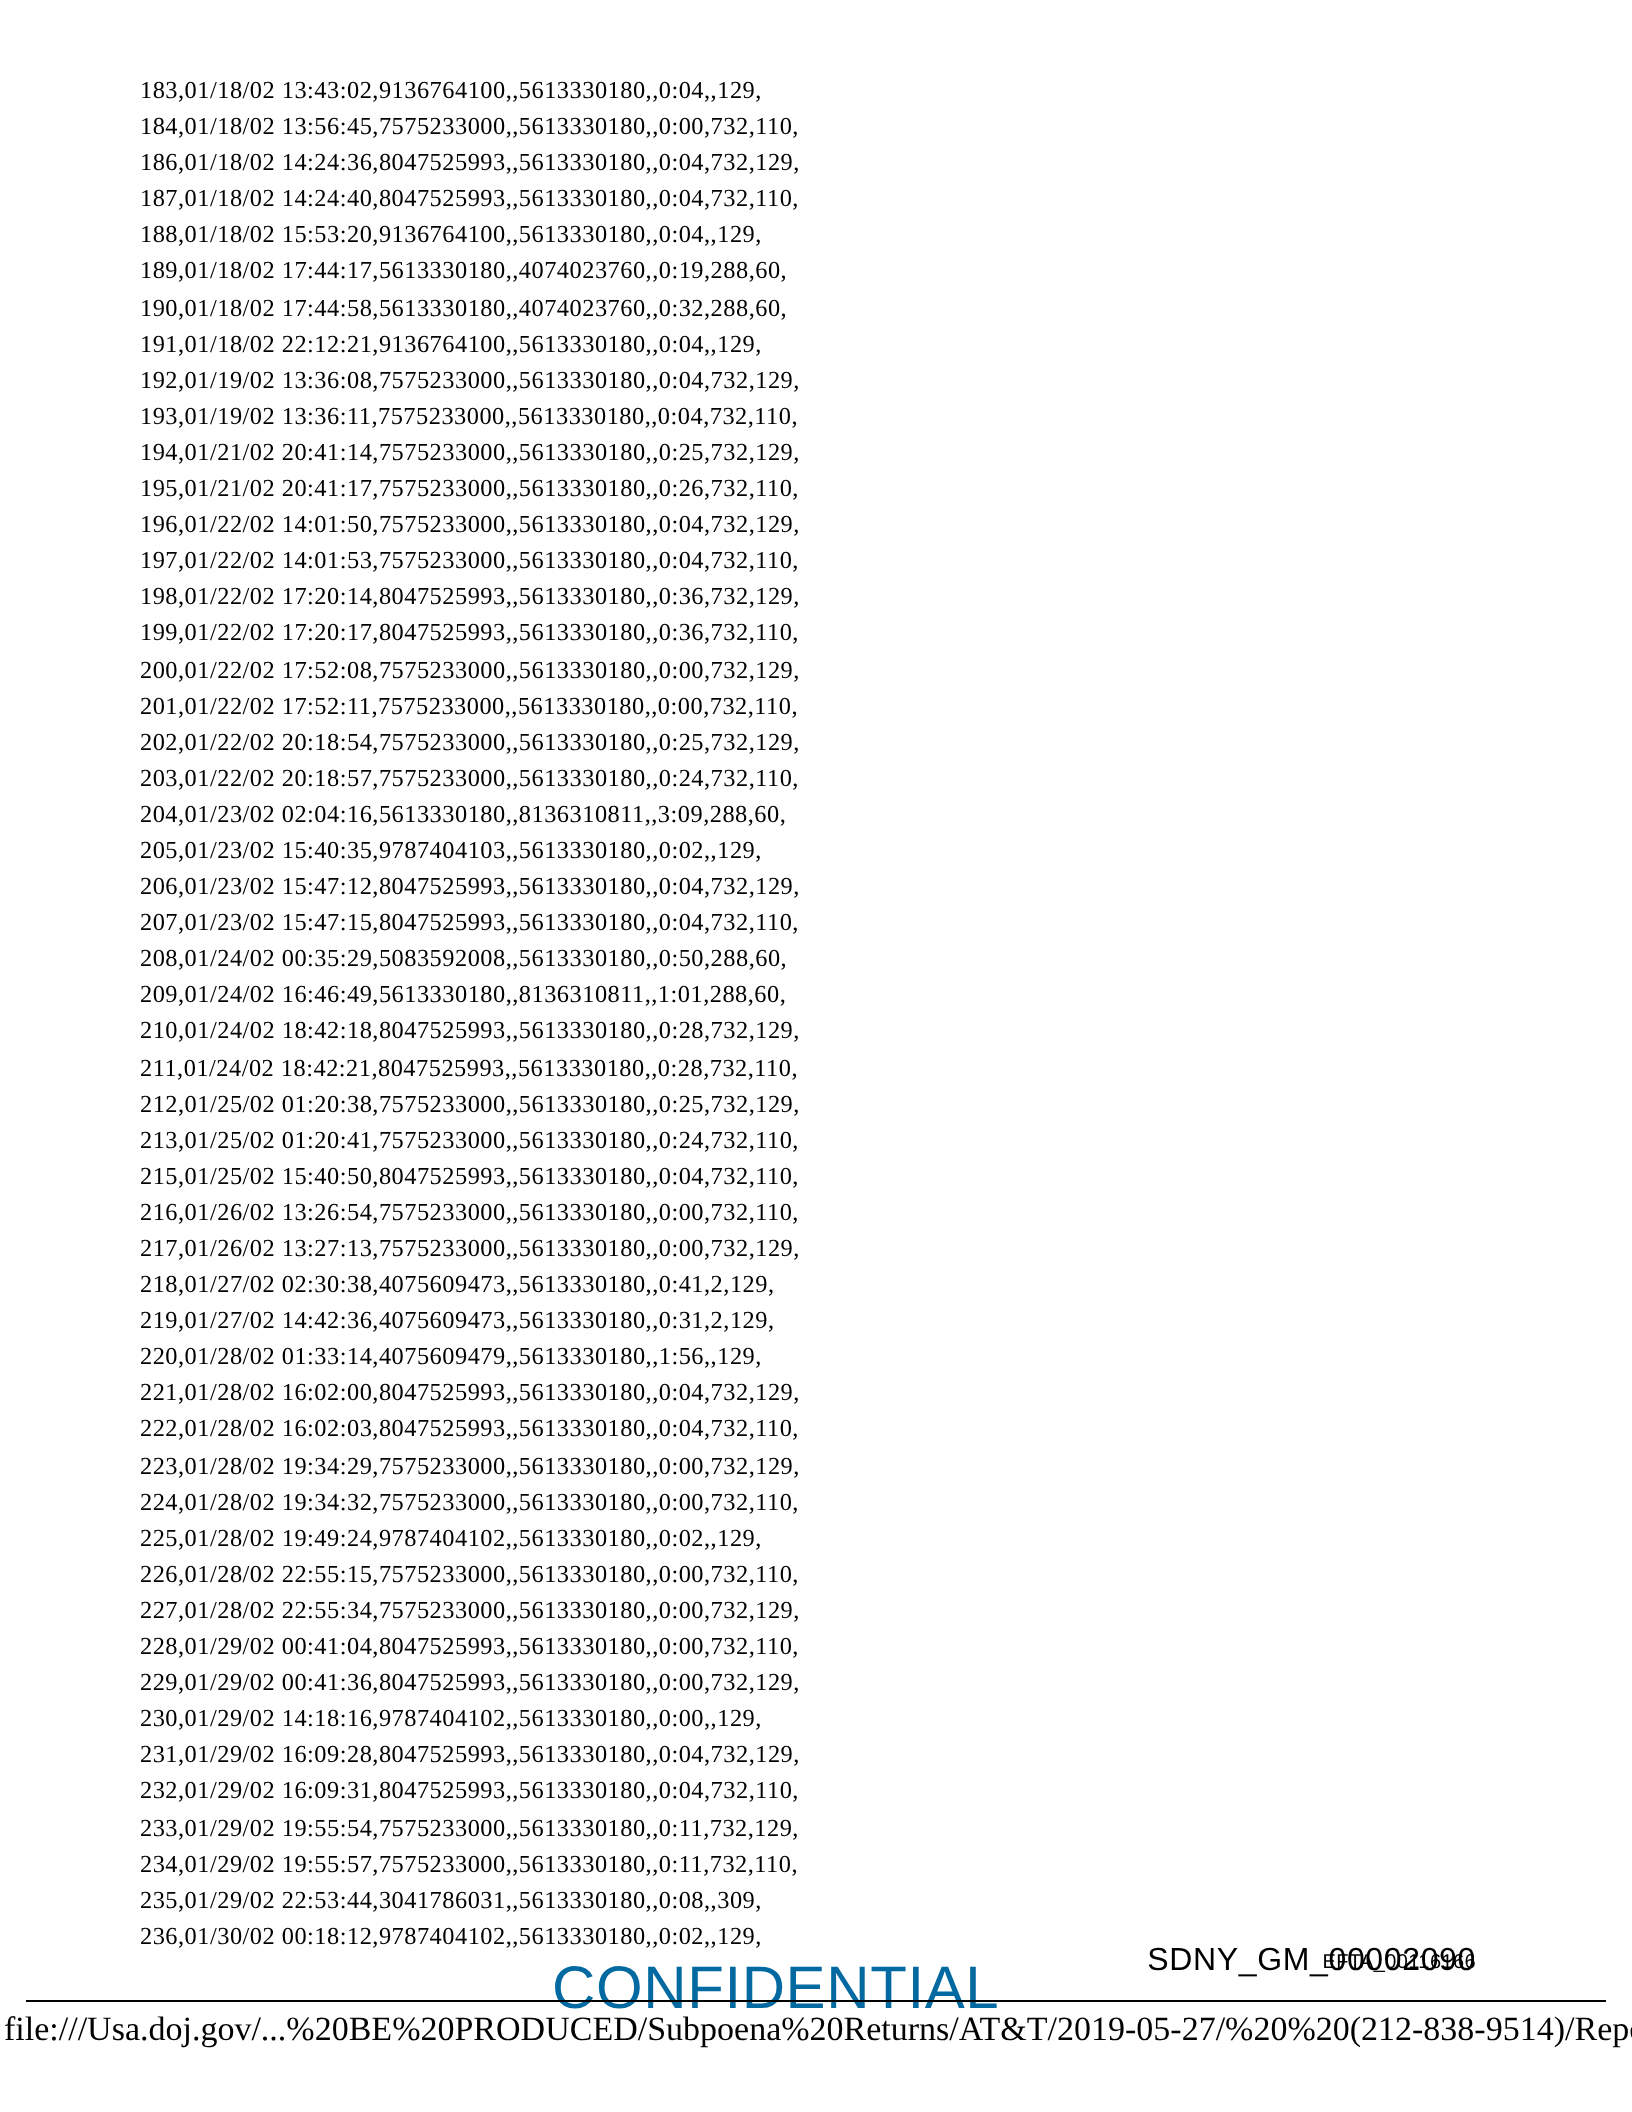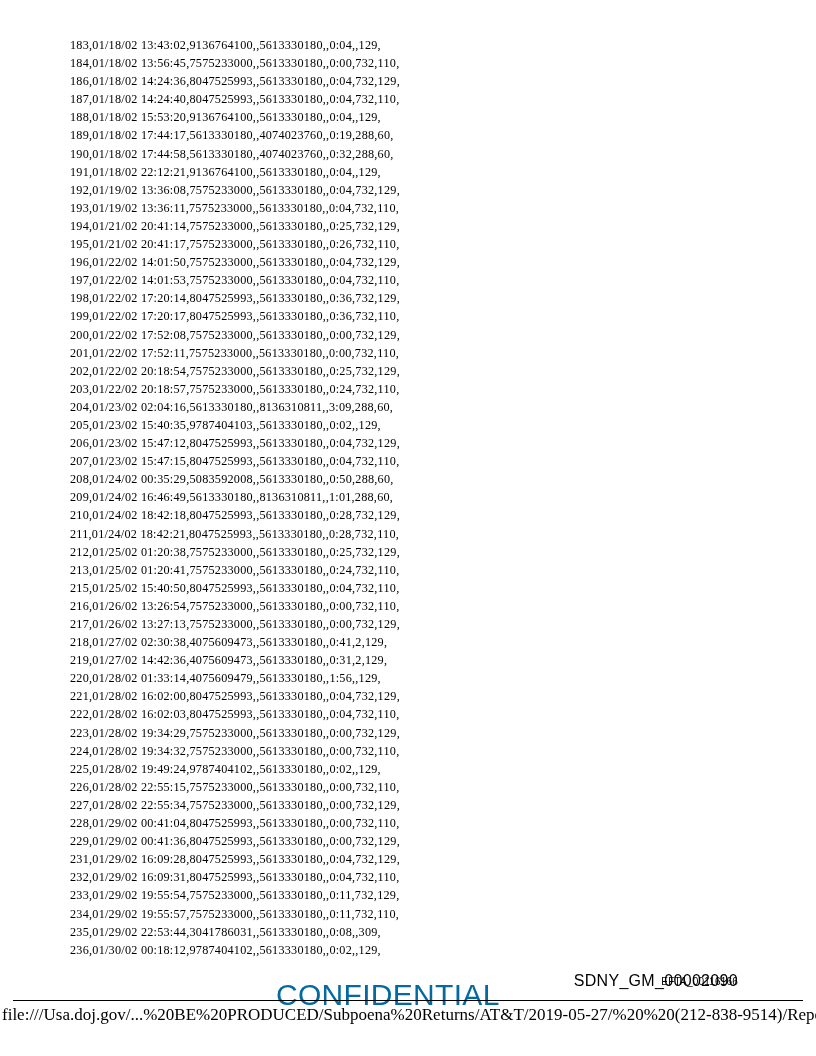--- a/index.html
+++ b/index.html
@@ -128,20 +128,21 @@
     <div class="record-line">220,01/28/02 01:33:14,4075609479,,5613330180,,1:56,,129,</div>
     <div class="record-line">221,01/28/02 16:02:00,8047525993,,5613330180,,0:04,732,129,</div>
     <div class="record-line">222,01/28/02 16:02:03,8047525993,,5613330180,,0:04,732,110,</div>
     <div class="record-line">223,01/28/02 19:34:29,7575233000,,5613330180,,0:00,732,129,</div>
     <div class="record-line">224,01/28/02 19:34:32,7575233000,,5613330180,,0:00,732,110,</div>
     <div class="record-line">225,01/28/02 19:49:24,9787404102,,5613330180,,0:02,,129,</div>
     <div class="record-line">226,01/28/02 22:55:15,7575233000,,5613330180,,0:00,732,110,</div>
     <div class="record-line">227,01/28/02 22:55:34,7575233000,,5613330180,,0:00,732,129,</div>
     <div class="record-line">228,01/29/02 00:41:04,8047525993,,5613330180,,0:00,732,110,</div>
     <div class="record-line">229,01/29/02 00:41:36,8047525993,,5613330180,,0:00,732,129,</div>
+    <div class="record-line">230,01/29/02 14:18:16,9787404102,,5613330180,,0:00,,129,</div>
     <div class="record-line">231,01/29/02 16:09:28,8047525993,,5613330180,,0:04,732,129,</div>
     <div class="record-line">232,01/29/02 16:09:31,8047525993,,5613330180,,0:04,732,110,</div>
     <div class="record-line">233,01/29/02 19:55:54,7575233000,,5613330180,,0:11,732,129,</div>
     <div class="record-line">234,01/29/02 19:55:57,7575233000,,5613330180,,0:11,732,110,</div>
     <div class="record-line">235,01/29/02 22:53:44,3041786031,,5613330180,,0:08,,309,</div>
     <div class="record-line">236,01/30/02 00:18:12,9787404102,,5613330180,,0:02,,129,</div>
   </div>
 
   <div class="bates-top">SDNY_GM_00002090</div>
 

